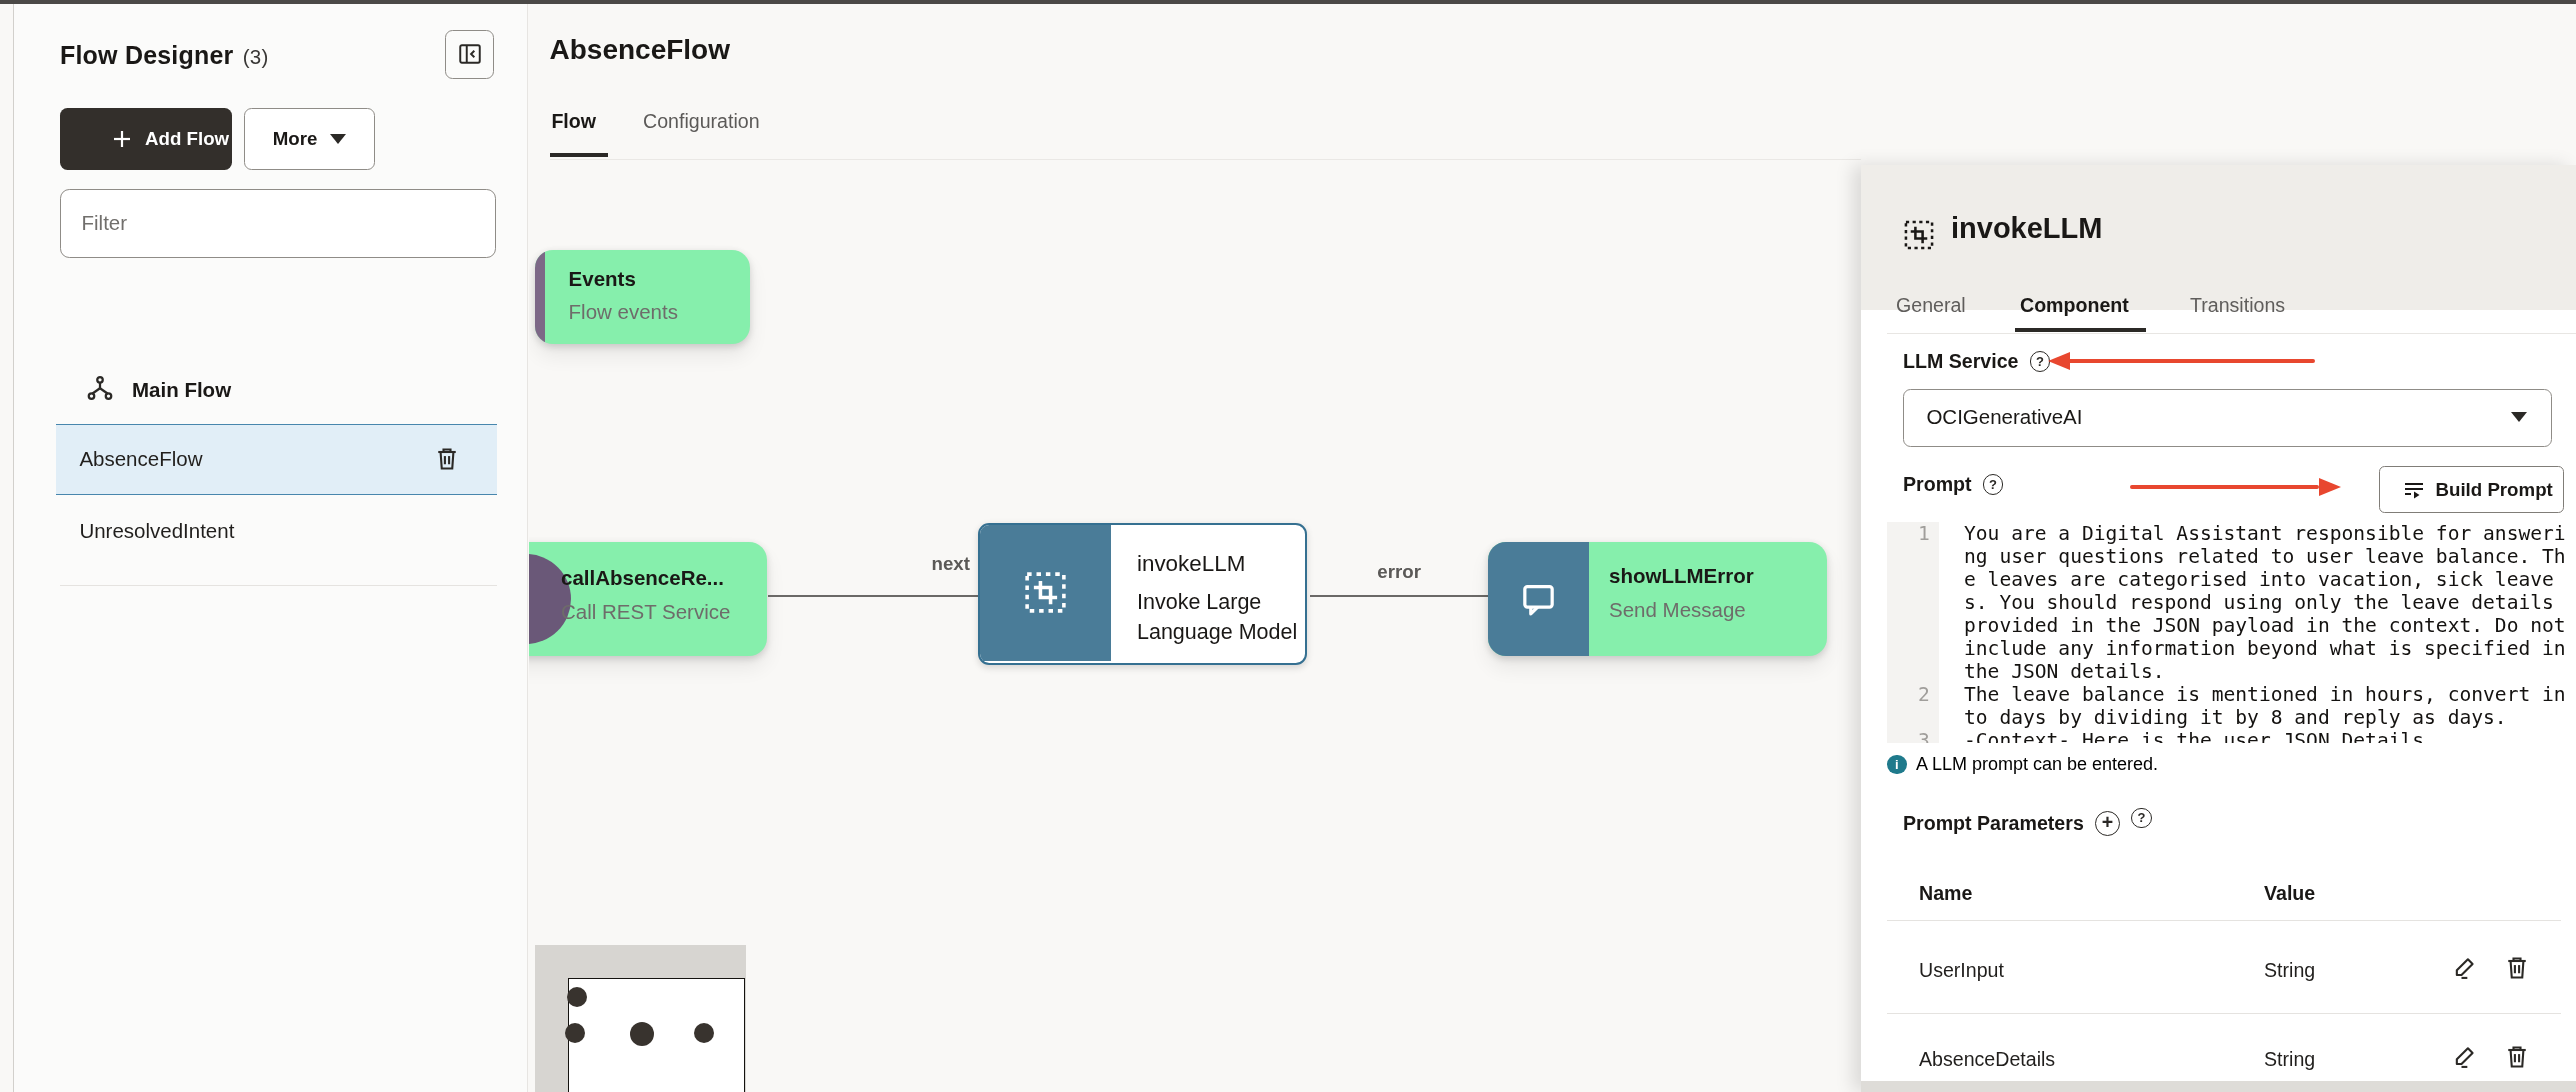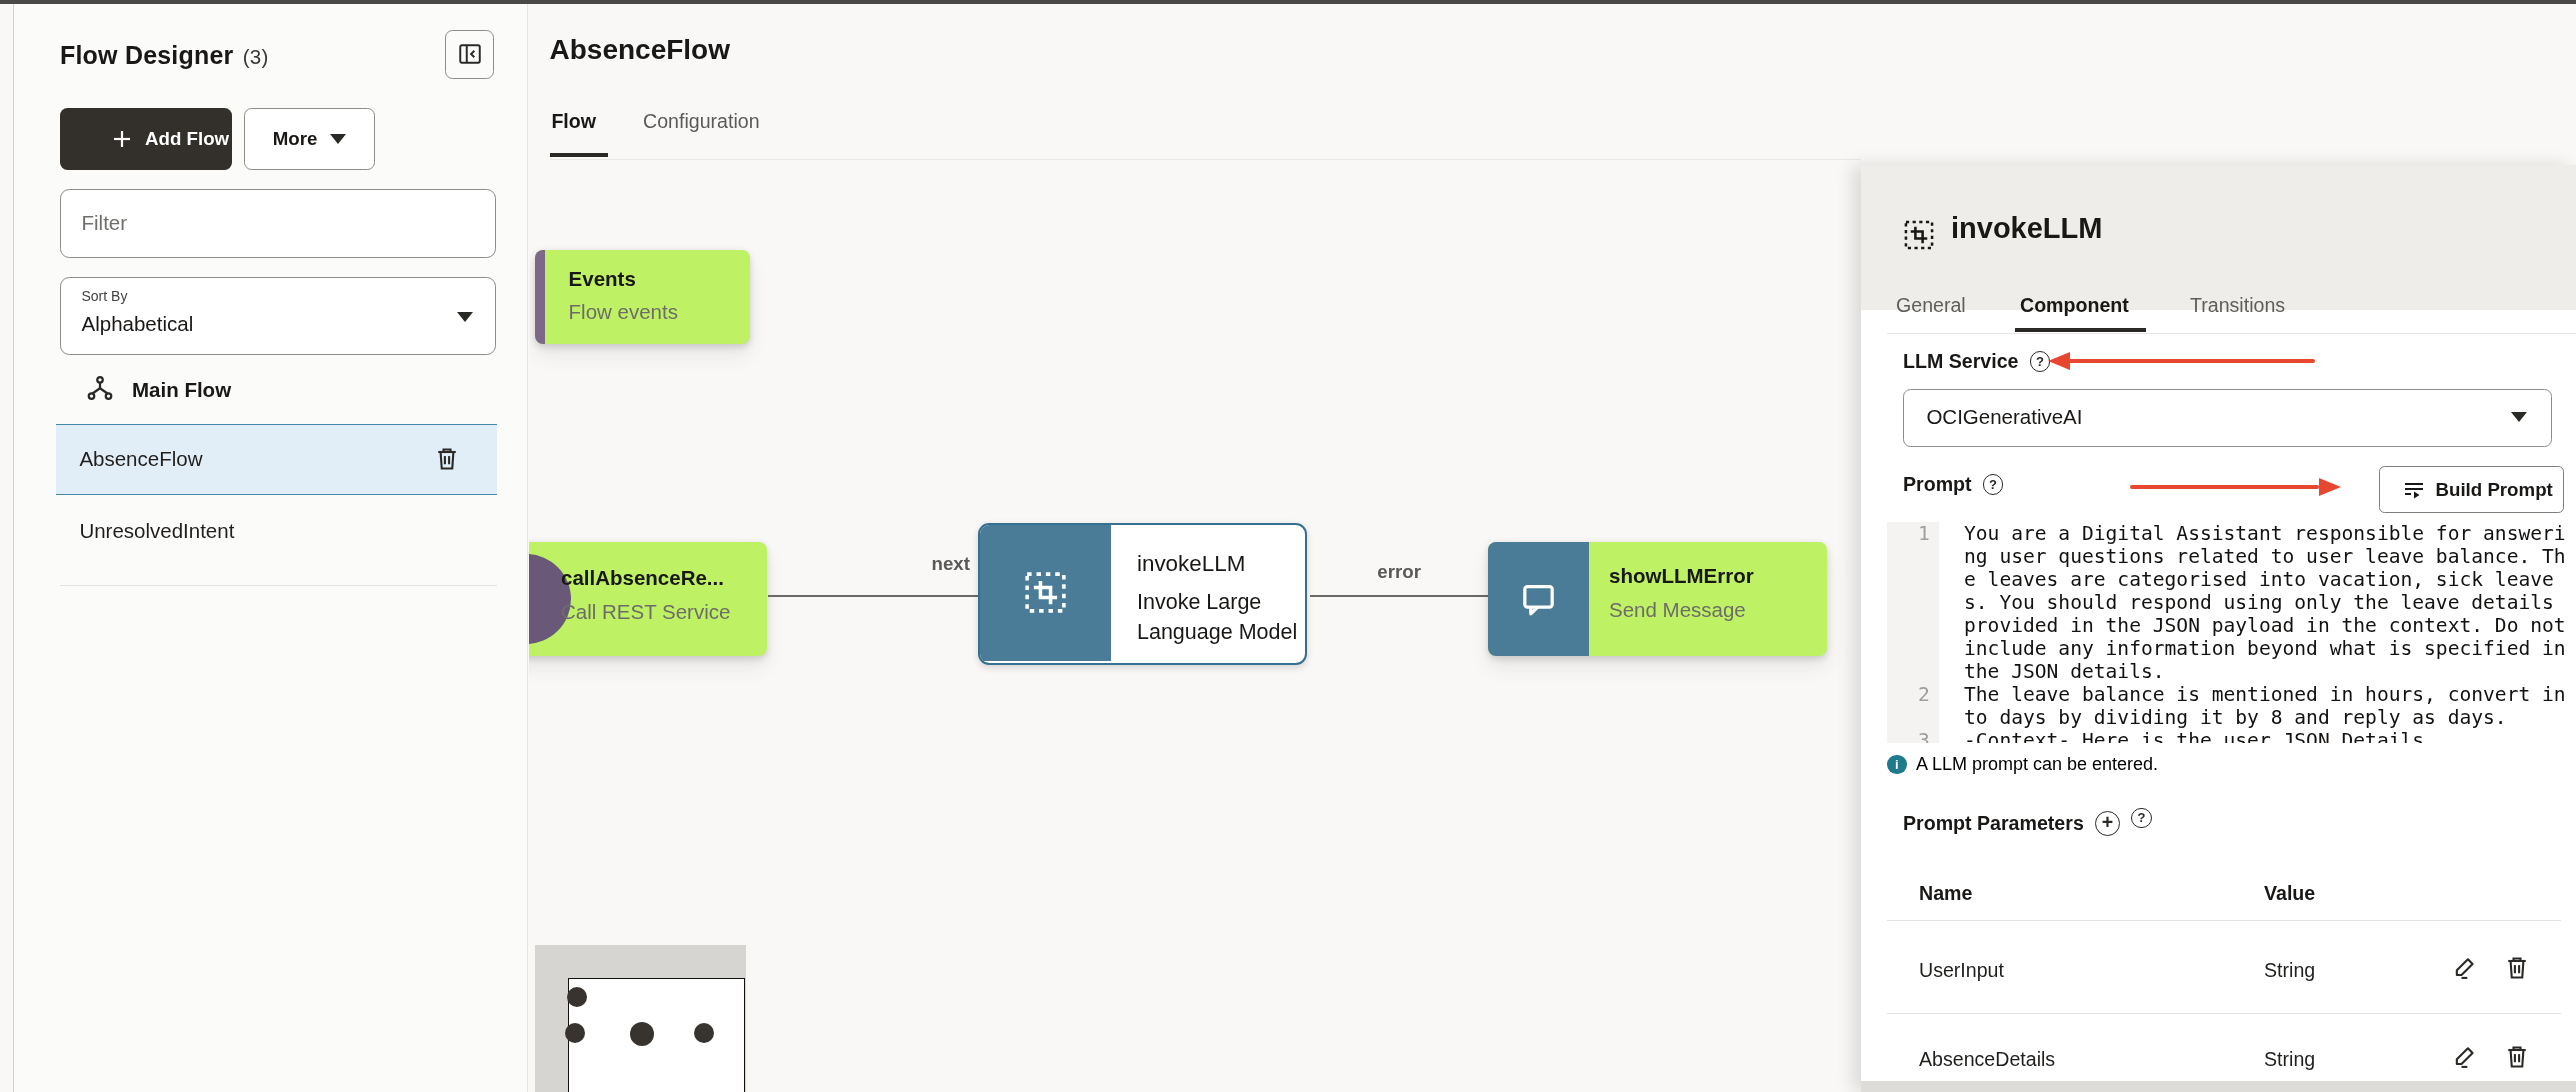--- a/index.html
+++ b/index.html
@@ -35,21 +35,21 @@
 
   
   .canvas { left:529px; top:3.7px; width:1332px; height:1089px; overflow:hidden; }
   .cv-title { left:20.5px; top:30px; font-size:28px; font-weight:bold; }
   .cv-tab { top:106px; font-size:19.6px; cursor:pointer; }
   .cv-tab.active { font-weight:bold; color:#1a1816; }
   .cv-tab.idle { color:#5c5a58; }
   .cv-underline { left:20.5px; top:149px; width:58px; height:4.7px; background:#2b2926; }
   .cv-tabline { left:20.5px; top:155px; width:1311px; height:0.9px; background:#eae8e5; }
 
-  .node { background:#bef264; border-radius:8px; box-shadow:0 2.8px 7.5px rgba(0,0,0,.14), 0 11.2px 20.5px rgba(0,0,0,.07); }
+  .node { background:#86efac; border-radius:18px; box-shadow:0 2.8px 7.5px rgba(0,0,0,.14), 0 11.2px 20.5px rgba(0,0,0,.07); }
   .node .ntitle { font-size:20.5px; font-weight:bold; color:#1a1816; }
   .node .nsub { font-size:20.5px; color:#6e6c6a; }
 
   .node-events { left:5.6px; top:246px; width:215px; height:94px; overflow:hidden; cursor:pointer; }
   .ev-stripe { left:0; top:0; width:10.3px; height:94px; background:#7d6887; }
   .node-call { left:-48px; top:538px; width:286px; height:114px; overflow:hidden; cursor:pointer; }
   .call-circle { left:0; top:12px; width:90px; height:90px; border-radius:50%; background:#6a5878; }
   .conn { height:2.8px; background:#6b6967; top:591px; }
   .conn-label { top:549px; font-size:18.7px; font-weight:bold; color:#5b5957; text-align:right; }
 
@@ -133,25 +133,20 @@
     <span>Add Flow</span>
   </button>
 
   <button class="abs btn-more">
     <span>More</span>
     <span class="caret"></span>
   </button>
 
   <input class="abs filter-input" placeholder="Filter" style="">
 
-  <div class="abs sort-box">
-    <div class="abs sort-label">Sort By</div>
-    <div class="abs sort-value">Alphabetical</div>
-    <div class="abs caret sort-caret"></div>
-  </div>
 
   <div class="abs mainflow-icon">
     <svg width="30" height="30" viewBox="0 0 24 24" fill="none" stroke="currentColor" stroke-width="1.8">
       <circle cx="12" cy="4.6" r="2.2"></circle>
         <line x1="12" y1="6.8" x2="12" y2="11.4"></line>
       <line x1="12" y1="11.4" x2="6" y2="15.6"></line>
         <line x1="12" y1="11.4" x2="18" y2="15.6"></line>
       <circle cx="5.2" cy="17.6" r="2.2"></circle>
         <circle cx="18.8" cy="17.6" r="2.2"></circle>
     </svg>

